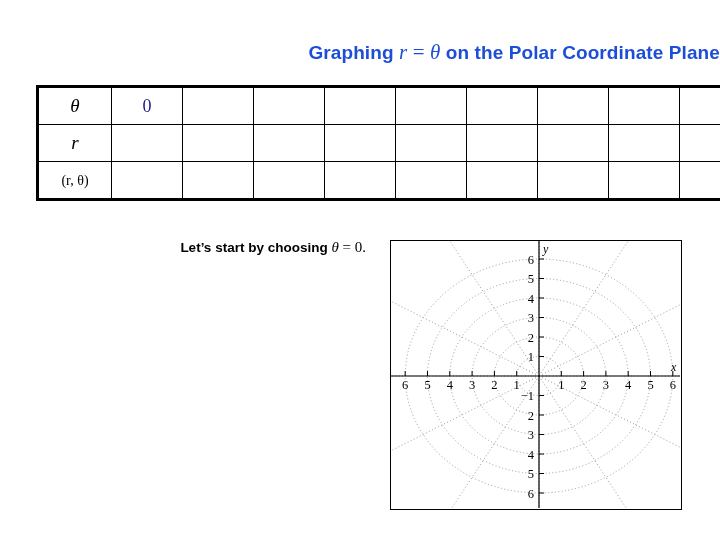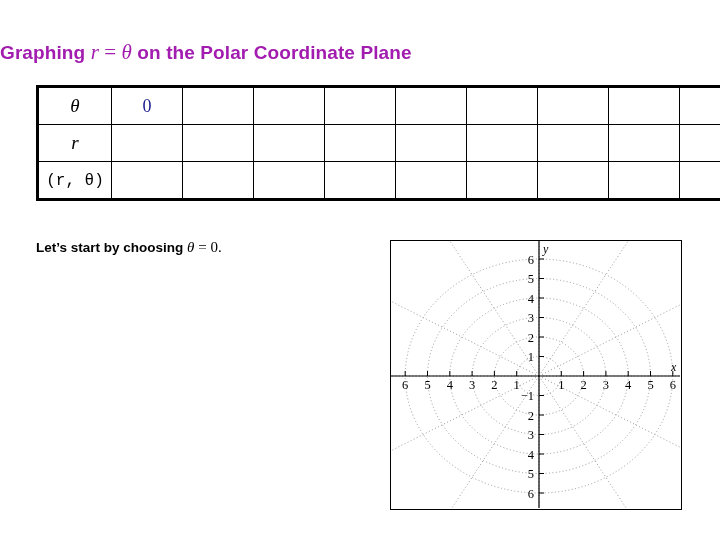--- a/index.html
+++ b/index.html
@@ -15,22 +15,22 @@
     font-family: "Liberation Sans", sans-serif;
     -webkit-font-smoothing: none;
   }
 
   
   #slide-title {
     position: absolute;
     left: 0;
     top: 40px;
     width: 720px;
-    text-align: left;
-    color: #a21caf;
+    text-align: right;
+    color: #1d4ed8;
     font-family: "Liberation Sans", sans-serif;
     font-weight: bold;
     font-size: 19px;
     letter-spacing: 0.1px;
     white-space: nowrap;
   }
   .mathi {
     font-family: "Liberation Serif", serif;
     font-style: italic;
     font-weight: normal;
@@ -69,41 +69,42 @@
   #data-table td.val-cell {
     width: 70px;
   }
   .lbl {
     font-family: "Liberation Serif", serif;
     font-style: italic;
     font-size: 19px;
     color: #000000;
   }
   .lbl-pair {
-    font-family: Liberation Mono, monospace;
-    font-size: 16px;
+    font-family: Liberation Serif, serif;
+    font-size: 14px;
     color: #000000;
   }
   .cellval {
     font-family: "Liberation Serif", serif;
     font-size: 18px;
     color: #1a1a8c;
   }
 
   
   #body-text {
     position: absolute;
     left: 36px;
     top: 238px;
     width: 330px;
     color: #000000;
     font-family: "Liberation Sans", sans-serif;
     font-weight: bold;
     font-size: 13.5px;
     line-height: 19px;
+    text-align: right;
   }
   #body-text p {
     margin: 0 0 17px 0;
   }
   #body-text .mathi,
   #body-text .mathn {
     font-size: 15px;
     font-weight: normal;
   }
 

